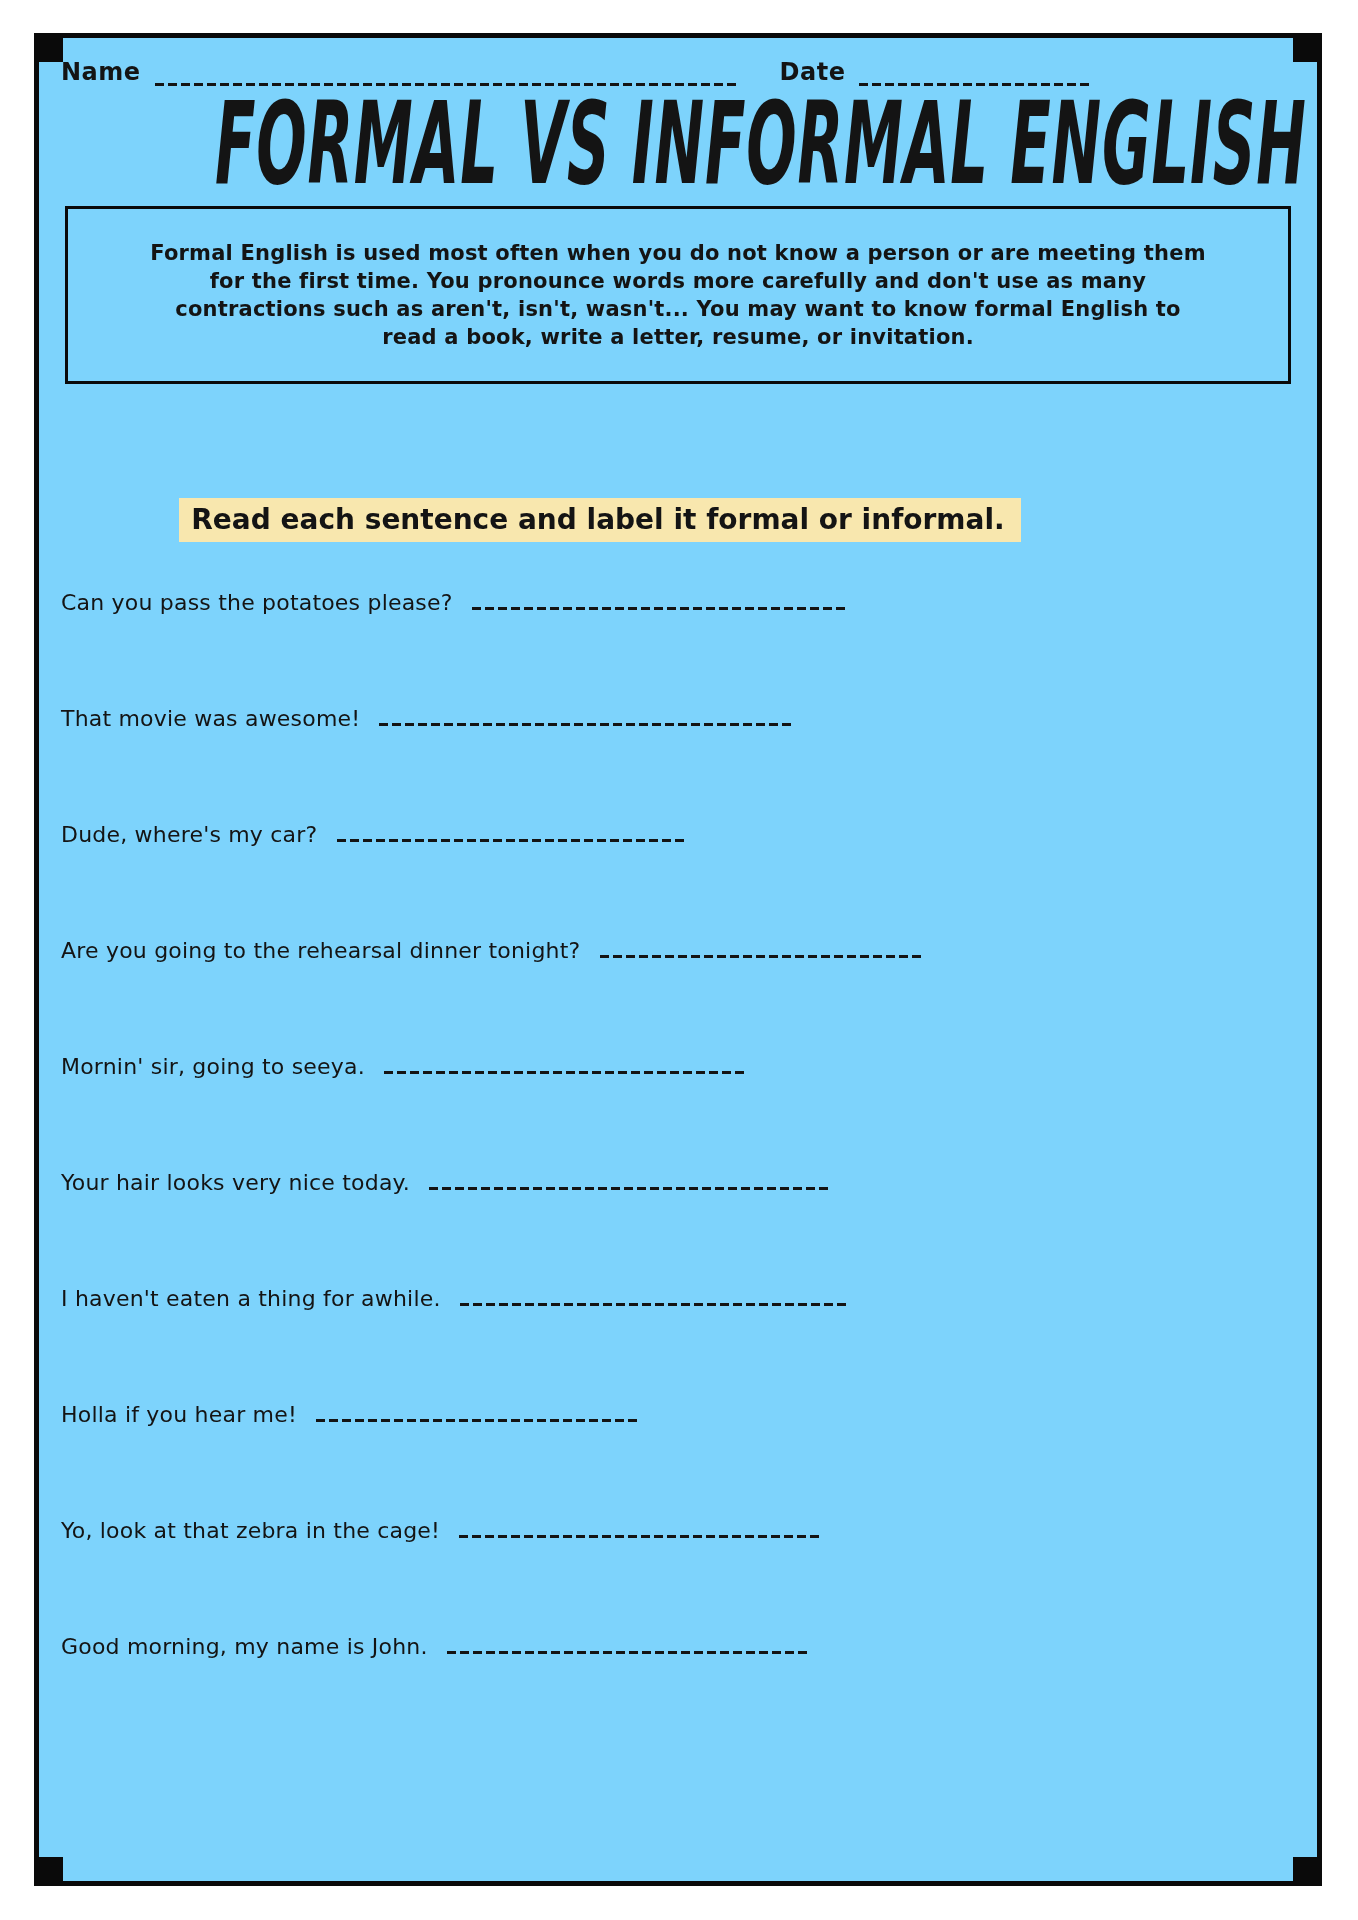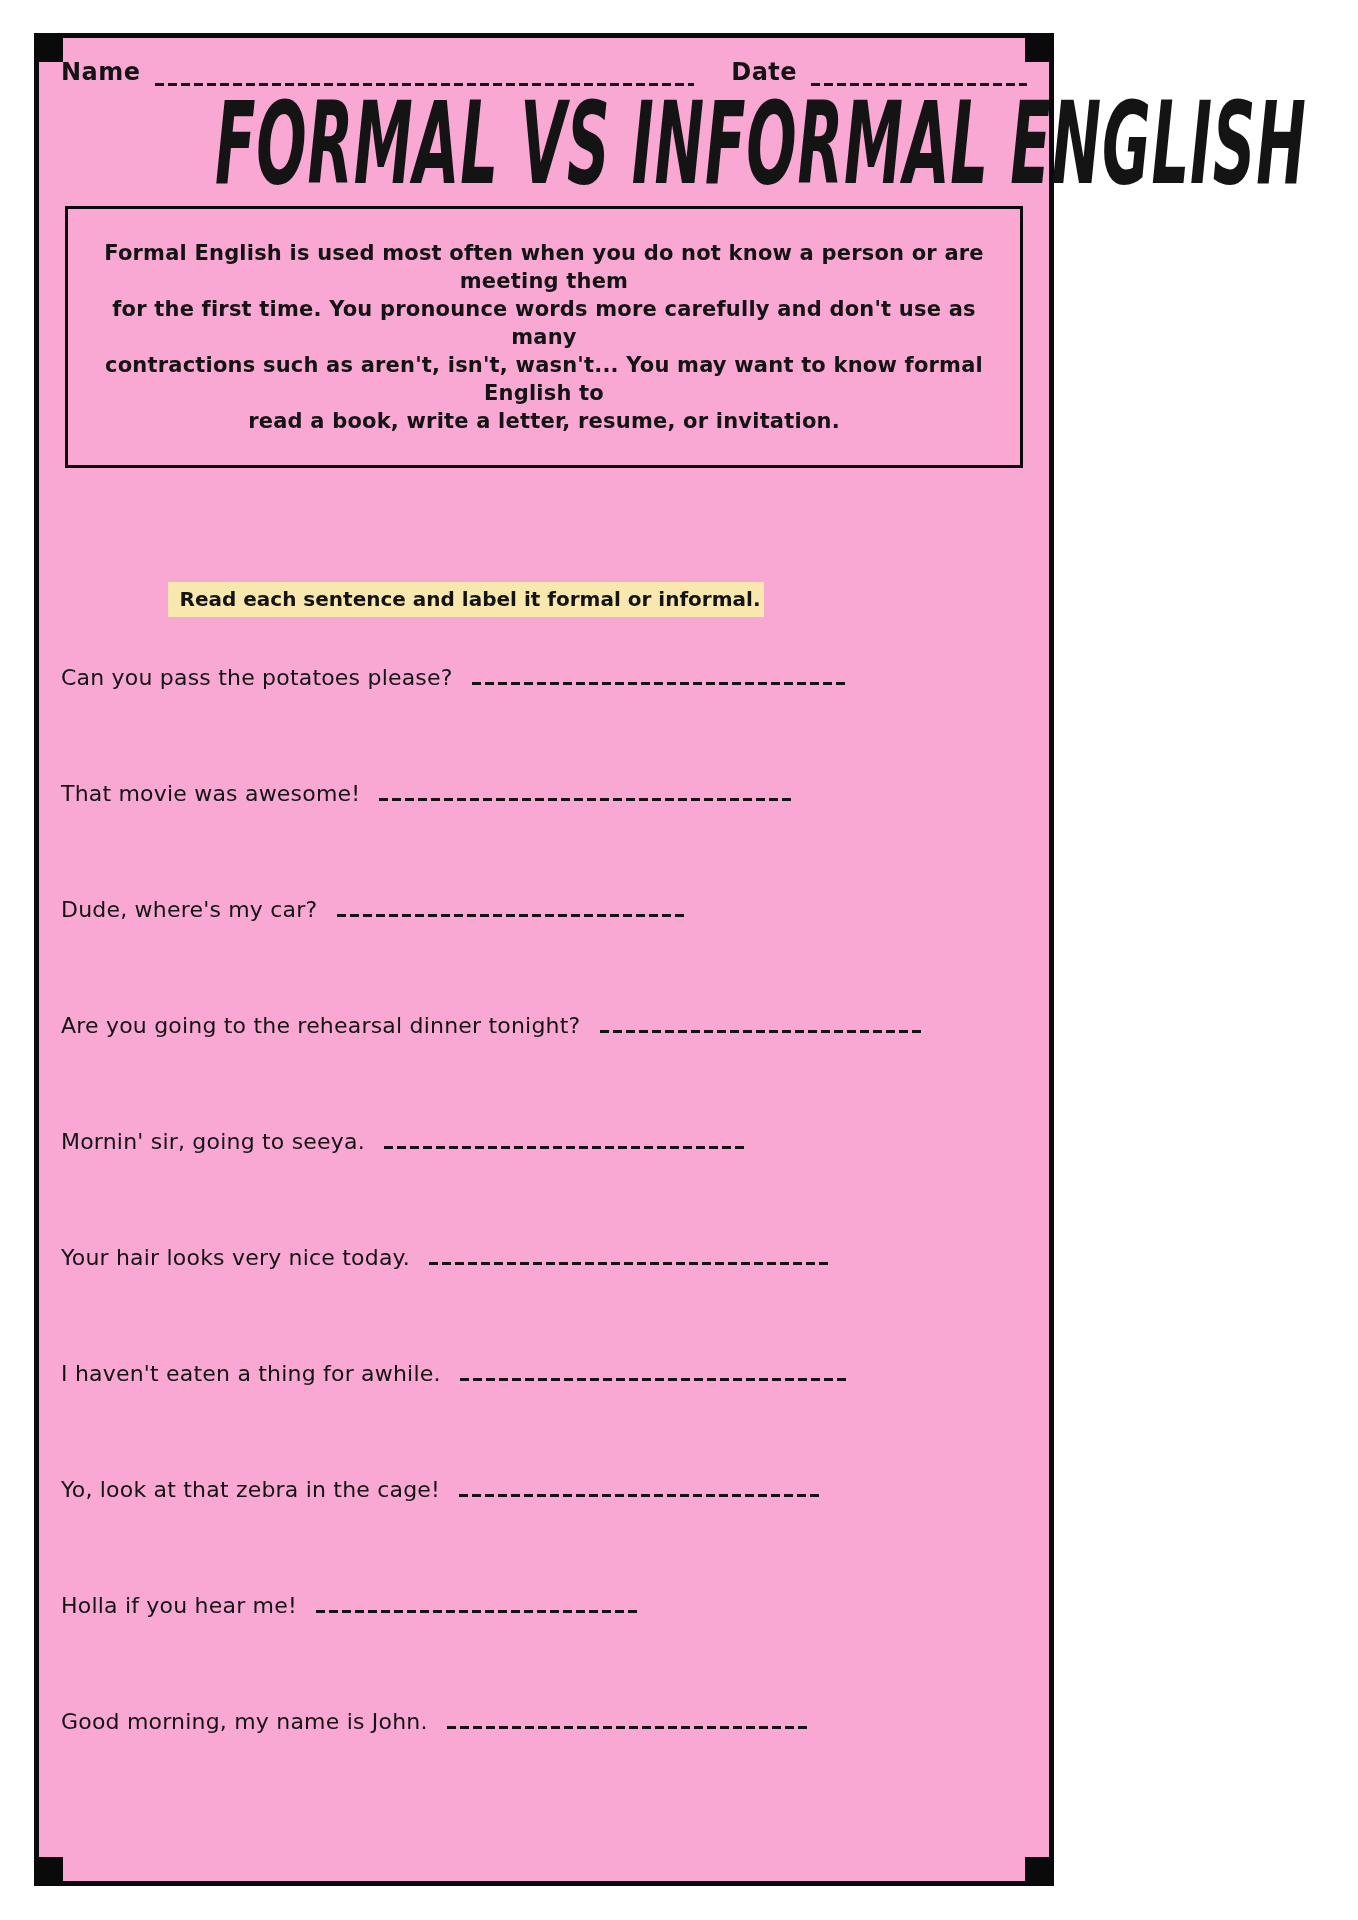--- a/index.html
+++ b/index.html
@@ -12,25 +12,25 @@
     width: 1358px;
     height: 1920px;
     font-family: "DejaVu Sans", sans-serif;
     color: #141414;
     overflow: hidden;
   }
   .frame {
     position: absolute;
     left: 34px;
     top: 33px;
-    width: 1020px;
+    width: 1288px;
     height: 1853px;
     box-sizing: border-box;
     border: 5px solid #0a0a0a;
-    background: #f9a8d4;
+    background: #7dd3fc;
   }
   .corner {
     position: absolute;
     width: 24px;
     height: 24px;
     background: #0a0a0a;
   }
   .corner.tl { left: 0; top: 0; }
   .corner.tr { right: 0; top: 0; }
   .corner.bl { left: 0; bottom: 0; }
@@ -93,23 +93,23 @@
   .intro-para { white-space: pre-line; }
   .intro-para + .intro-para { margin-top: 24px; }
 
   
   .instruction-wrap {
     margin-top: 114px;
     text-align: center;
   }
   .instruction {
     display: inline-block;
-    font-size: 20px;
-    font-weight: bold;
-    padding: 5px 4px 6px 12px;
+    font-size: 28px;
+    font-weight: bold;
+    padding: 5px 16px 6px 12px;
     transform: translateX(-78px);
   }
 
   
   .sentence-list {
     margin-top: 46px;
   }
   .sentence-row {
     height: 116px;
     font-size: 22px;
@@ -180,27 +180,27 @@
   </div>
         <div class="sentence-row">
     <span>Your hair looks very nice today.</span>
     <span class="blank" style="width: 403px;"></span>
   </div>
         <div class="sentence-row">
     <span>I haven't eaten a thing for awhile.</span>
     <span class="blank" style="width: 390px;"></span>
   </div>
         <div class="sentence-row">
+    <span>Holla if you hear me!</span>
+    <span class="blank" style="width: 325px;"></span>
+  </div>
+        <div class="sentence-row">
     <span>Yo, look at that zebra in the cage!</span>
     <span class="blank" style="width: 364px;"></span>
   </div>
         <div class="sentence-row">
-    <span>Holla if you hear me!</span>
-    <span class="blank" style="width: 325px;"></span>
-  </div>
-        <div class="sentence-row">
     <span>Good morning, my name is John.</span>
     <span class="blank" style="width: 364px;"></span>
   </div>
       </div>
 
   </div>
 </div>
 
 </body></html>

